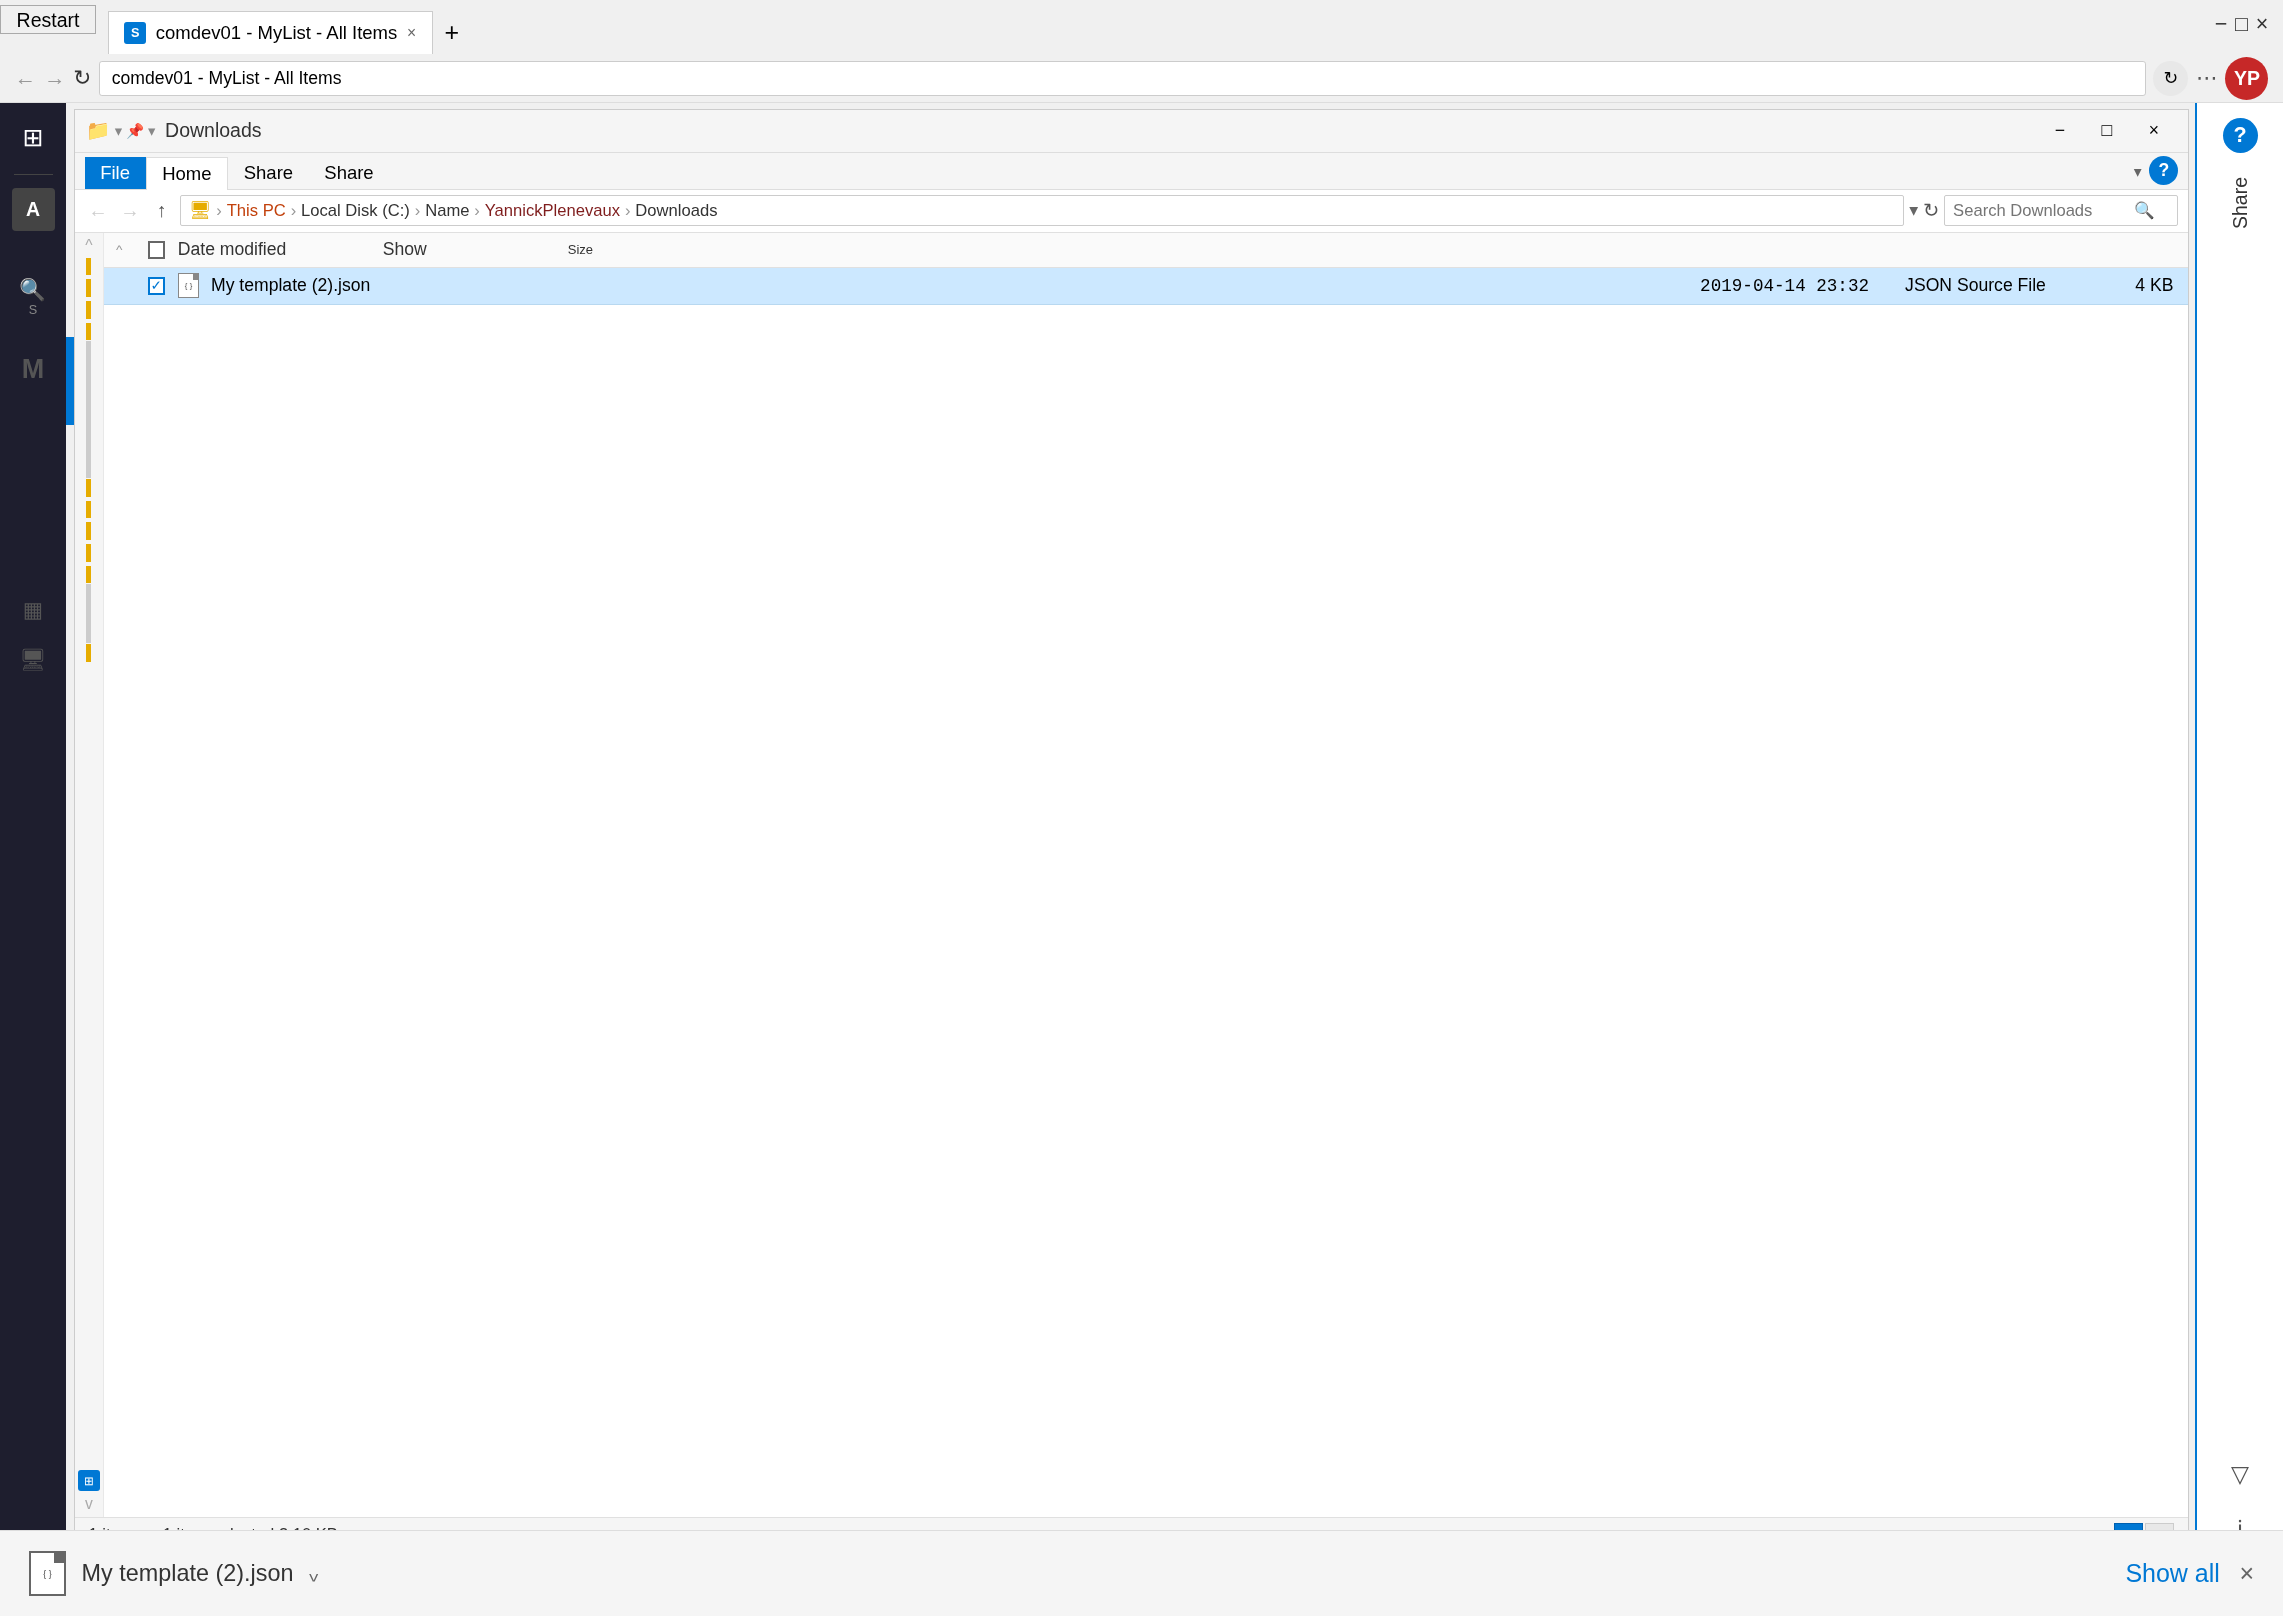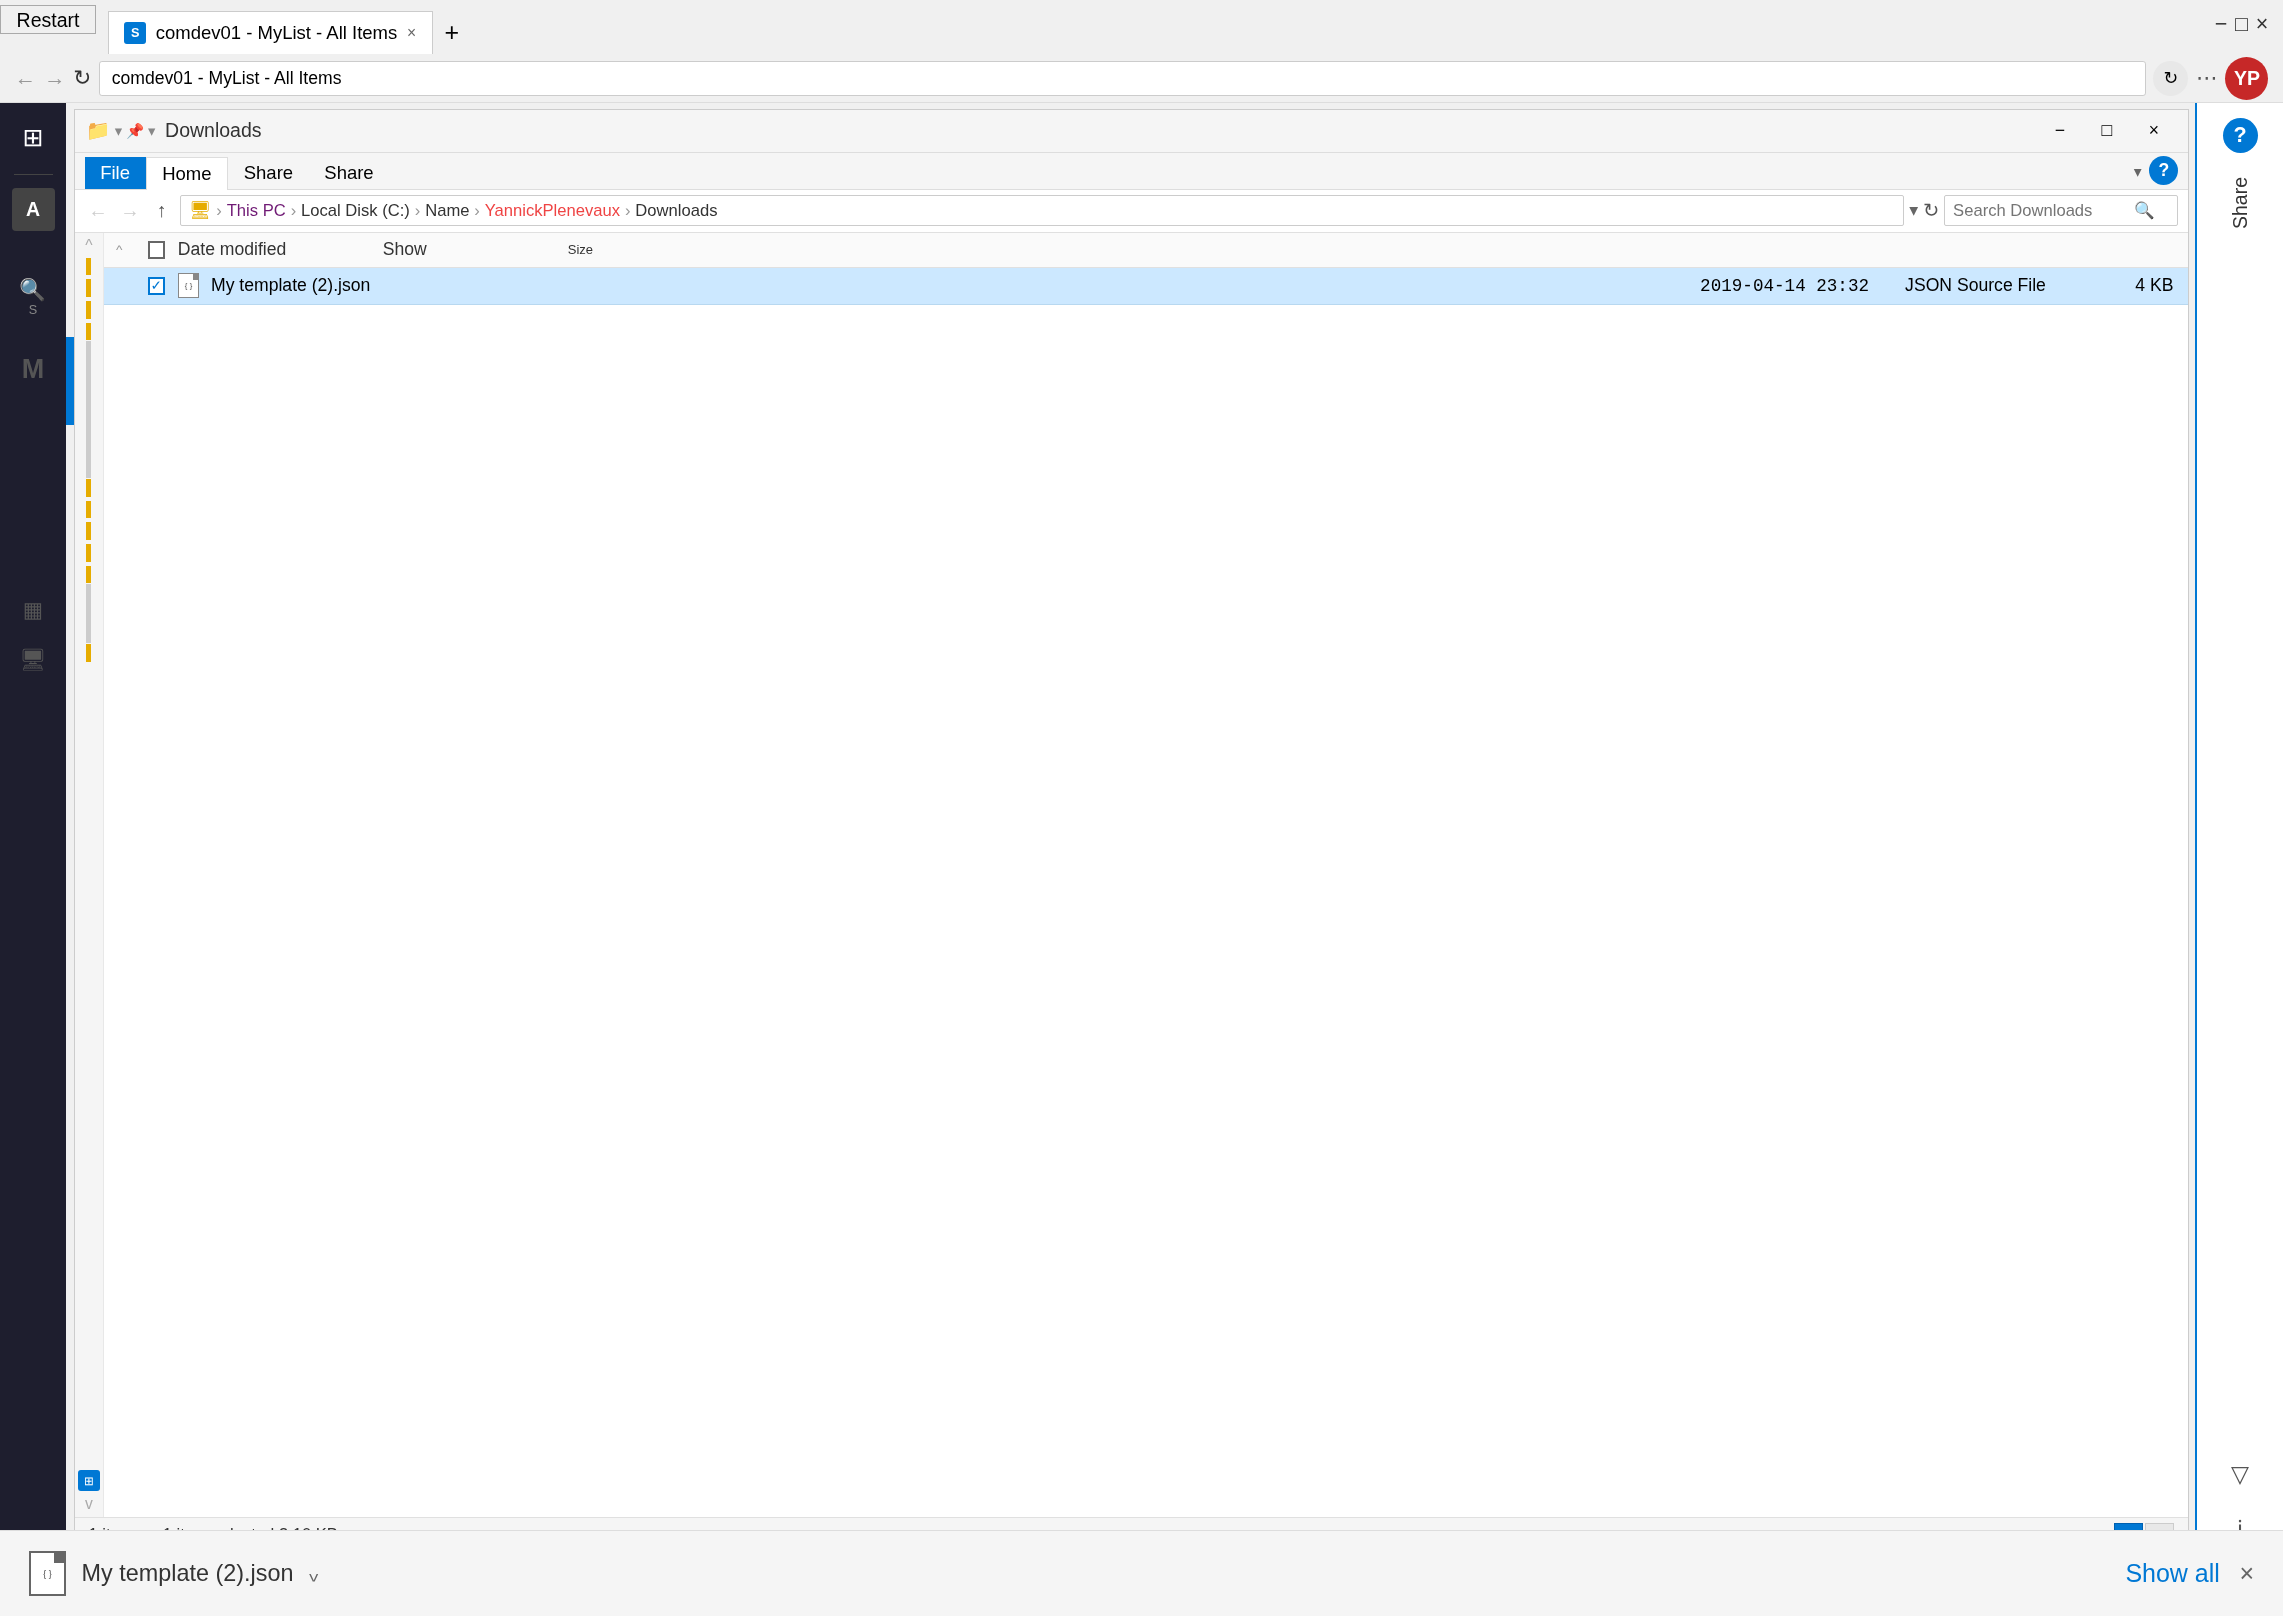--- a/index.html
+++ b/index.html
@@ -105,27 +105,27 @@
       </div>
 
       <div style="display:flex; align-items:center; padding:4.9px 9.8px; gap:4.9px; background:white; border-bottom:1px solid #e0e0e0; height:43px;">
         <button style="background:transparent;border:none;font-size:19.5px;cursor:pointer;color:#ccc;width:27px;">←</button>
         <button style="background:transparent;border:none;font-size:19.5px;cursor:pointer;color:#ccc;width:27px;">→</button>
         <button style="background:transparent;border:none;font-size:19.5px;cursor:pointer;color:#555;width:27px;">↑</button>
 
         <div style="flex:1;background:white;border:1px solid #ccc;border-radius:2px;height:31px;display:flex;align-items:center;padding:0 7.8px;font-size:16.6px;gap:2px;">
           <span style="color:#e6ac00;font-size:17.6px;">🖥</span>
           <span style="color:#999;margin:0 2.9px;">›</span>
-          <span style="color:#701a75;cursor:pointer;">This PC</span>
+          <span style="color:#c2410c;cursor:pointer;">This PC</span>
           <span style="color:#999;margin:0 2.9px;">›</span>
           <span style="color:#333;cursor:pointer;">Local Disk (C:)</span>
           <span style="color:#999;margin:0 2.9px;">›</span>
           <span style="color:#333;cursor:pointer;">Name</span>
           <span style="color:#999;margin:0 2.9px;">›</span>
-          <span style="color:#ef4444;cursor:pointer;">YannickPlenevaux</span>
+          <span style="color:#7f1d1d;cursor:pointer;">YannickPlenevaux</span>
           <span style="color:#999;margin:0 2.9px;">›</span>
           <span style="color:#333;cursor:pointer;font-weight:500;">Downloads</span>
         </div>
 
         <button style="background:transparent;border:none;font-size:17.6px;cursor:pointer;color:#666;">▾</button>
         <button style="background:transparent;border:none;font-size:19.5px;cursor:pointer;color:#555;">↻</button>
 
         <div style="width:234px;height:31px;border:1px solid #ccc;border-radius:2px;padding:0 7.8px;font-size:16.6px;display:flex;align-items:center;gap:4.9px;">
           <input style="border: none; outline: none; font-size: 16.6px; width: 176px; background: transparent;" placeholder="Search Downloads">
           <span style="color:#666;">🔍</span>

